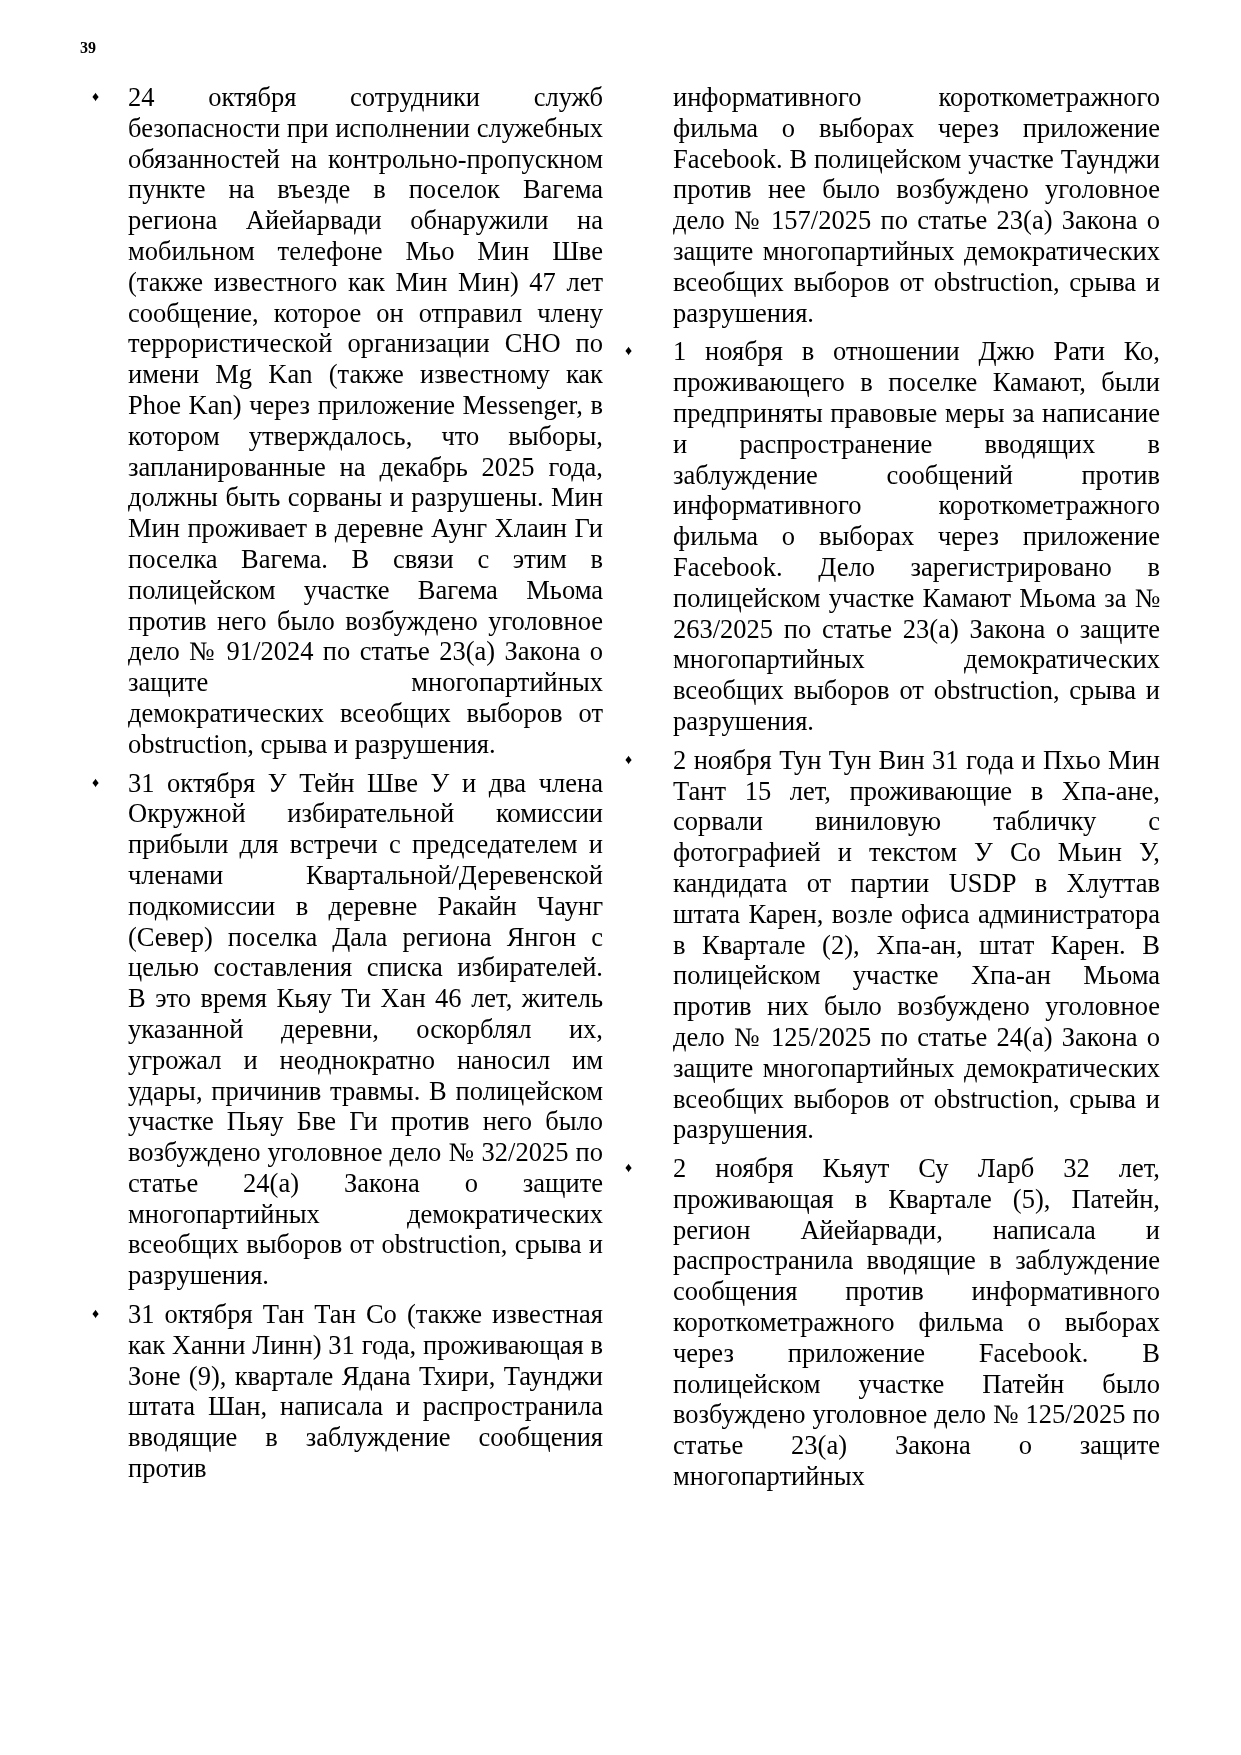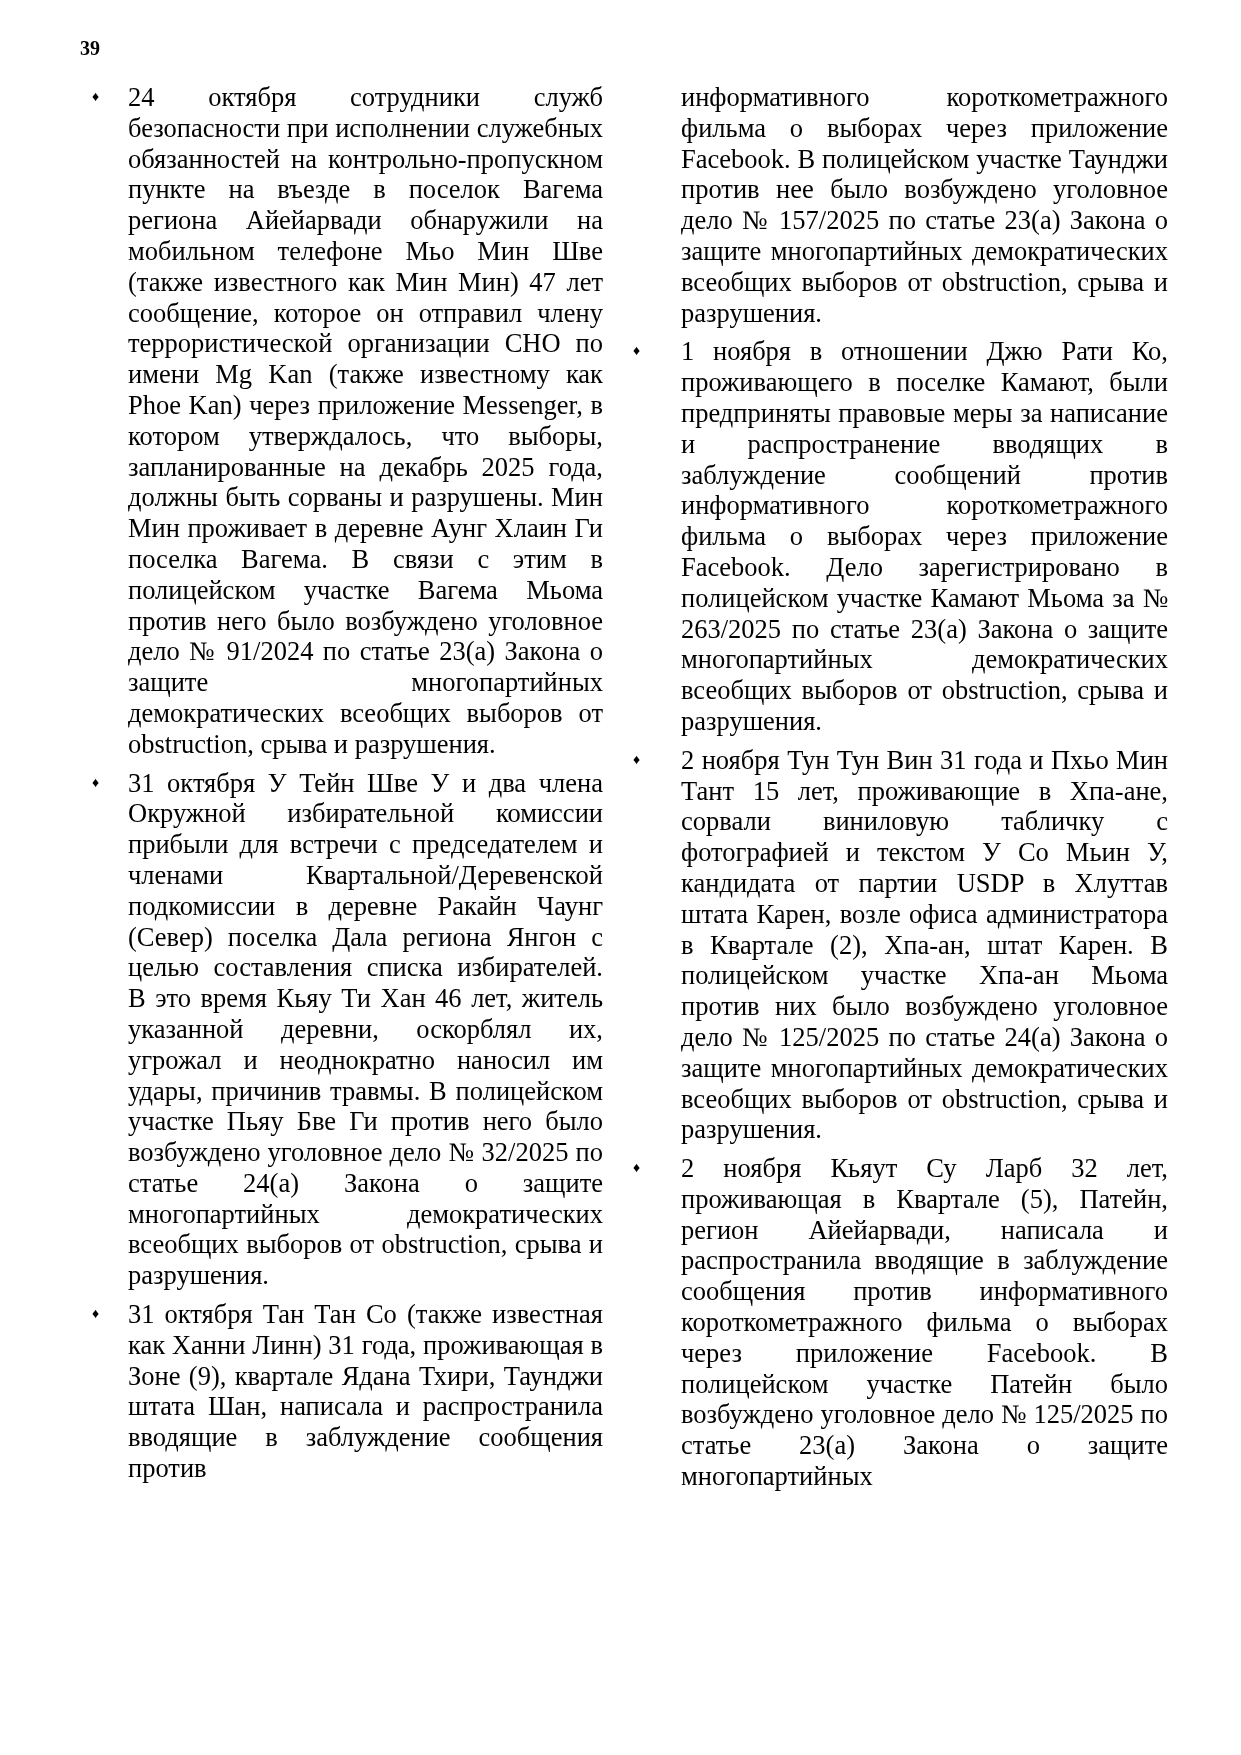--- a/index.html
+++ b/index.html
@@ -13,29 +13,29 @@
       position: relative;
       overflow: hidden;
       font-family: "Liberation Serif", "DejaVu Serif", serif;
       color: #000000;
     }
     .page-number {
       position: absolute;
       left: 80px;
       top: 36px;
       font-weight: bold;
-      font-size: 20px;
+      font-size: 16px;
       line-height: 24px;
     }
     .column {
       position: absolute;
       top: 82px;
     }
     .col-left { left: 88px; width: 515px; }
-    .col-right { left: 645px; width: 515px; margin-left: 8px; }
+    .col-right { left: 645px; width: 515px; }
     ul.items {
       list-style: none;
       margin: 0;
       padding: 0;
     }
     .item {
       position: relative;
       padding-left: 40px;
       margin-bottom: 8px;
       font-size: 26.5px;

